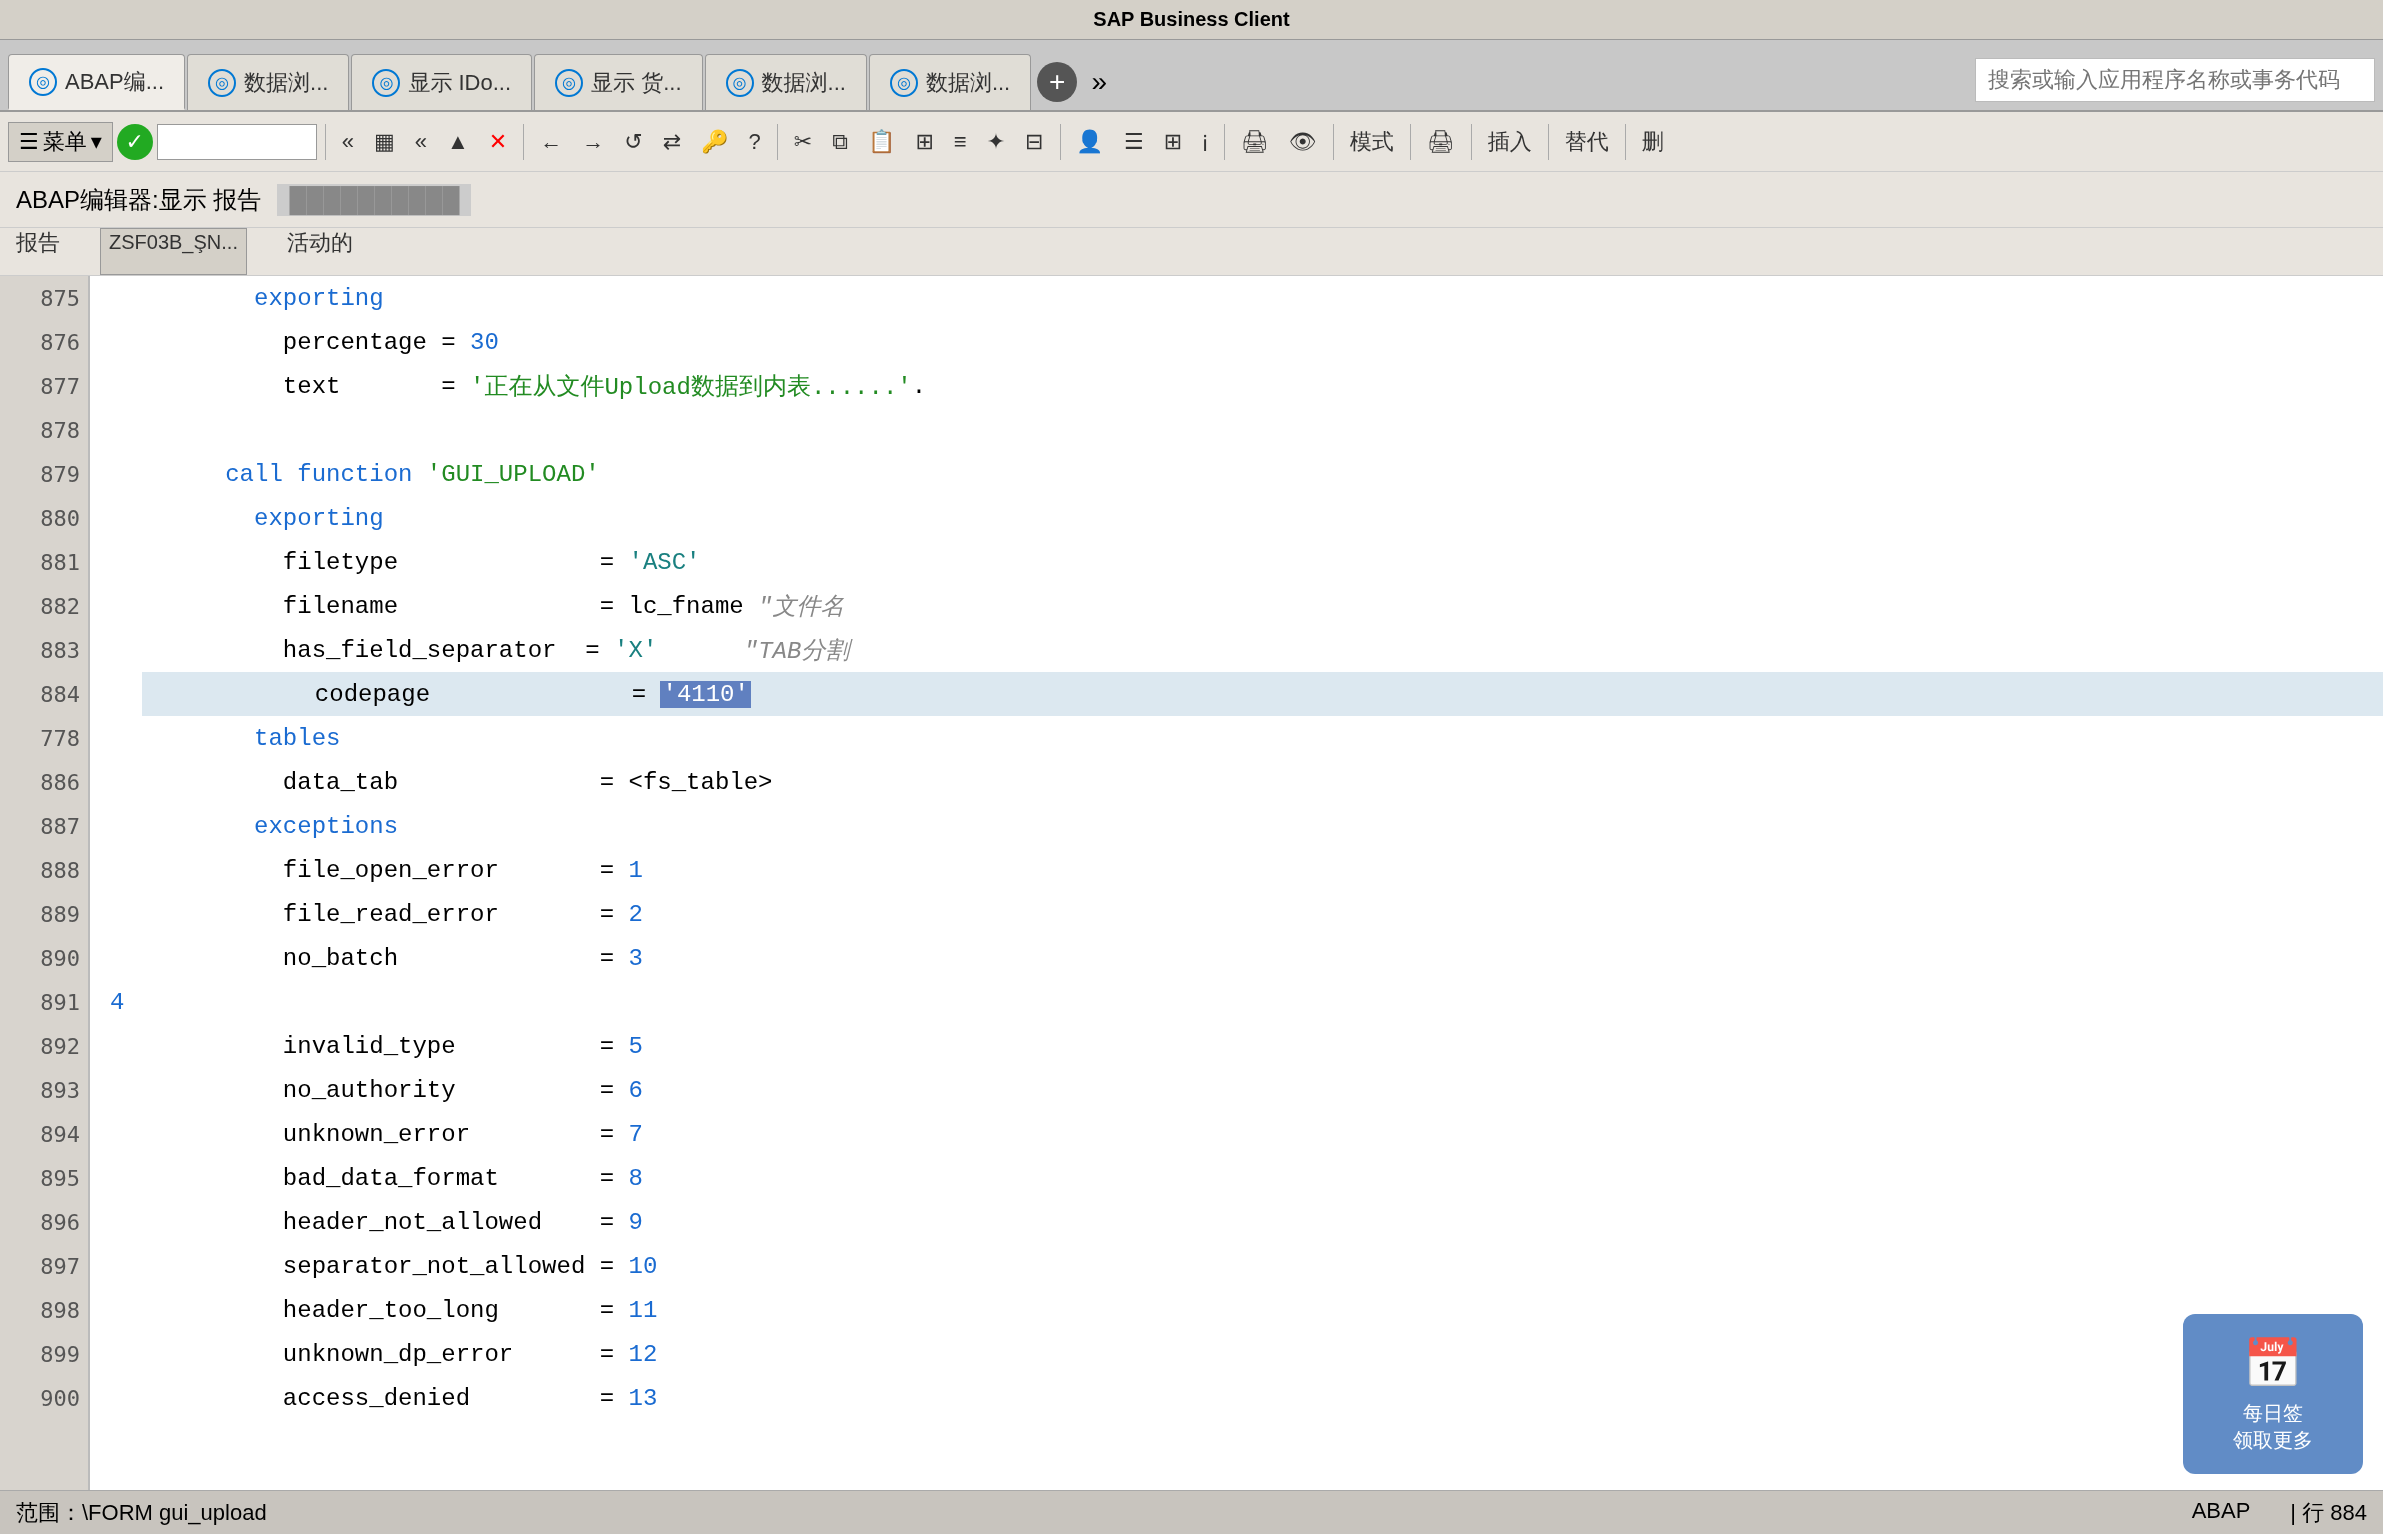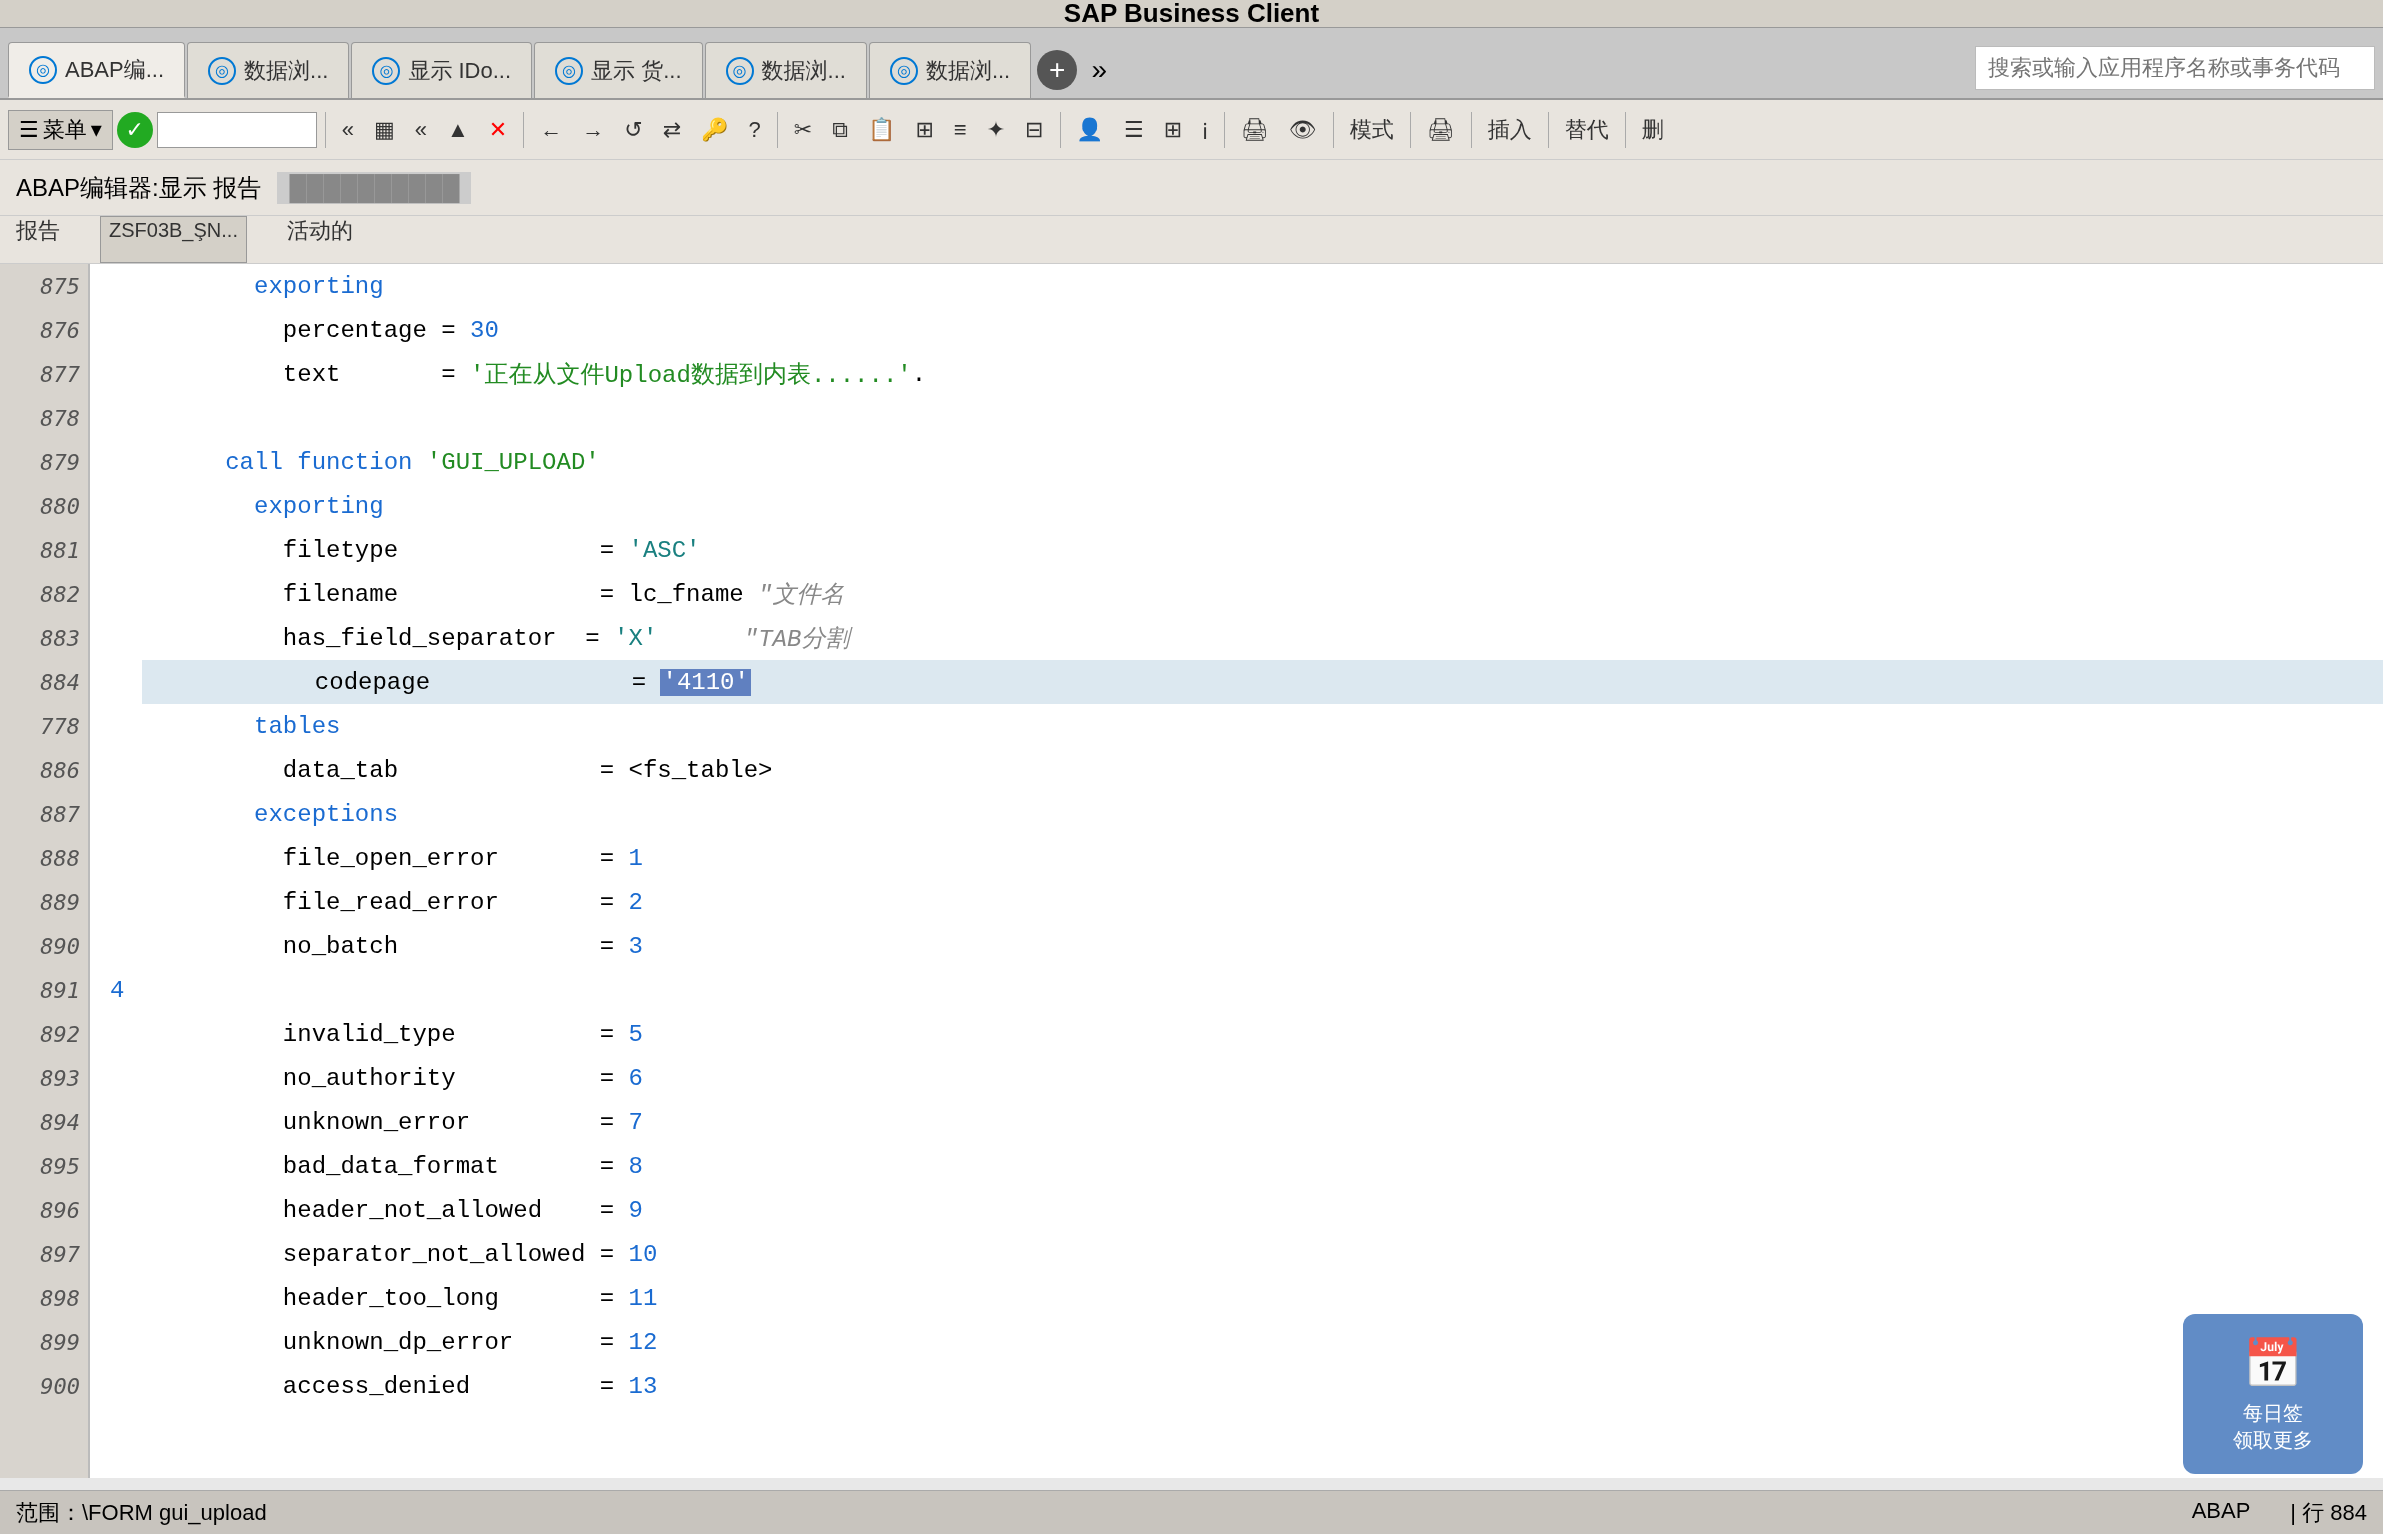--- a/index.html
+++ b/index.html
@@ -8,25 +8,25 @@
       background: #e8e8e8;
       width: 2383px;
       height: 1534px;
       overflow: hidden;
       font-size: 28px;
     }
 
     
     #title-bar {
       background: #d4d0c8;
-      height: 28px;
+      height: 40px;
       display: flex;
       align-items: center;
       justify-content: center;
-      font-size: 26px;
+      font-size: 20px;
       font-weight: bold;
       color: #000;
       border-bottom: 1px solid #999;
     }
 
     
     #tab-bar {
       background: #c8c8c8;
       height: 72px;
       display: flex;
@@ -217,21 +217,20 @@
 
     .line-num {
       height: 44px;
       display: flex;
       align-items: center;
       justify-content: flex-end;
       padding-right: 8px;
       font-size: 22px;
       color: #555;
       font-family: monospace;
-      font-style: italic;
     }
 
     
     #code-area {
       background: #ffffff;
       flex: 1;
       overflow: hidden;
       padding: 0 0 16px 20px;
     }
 

